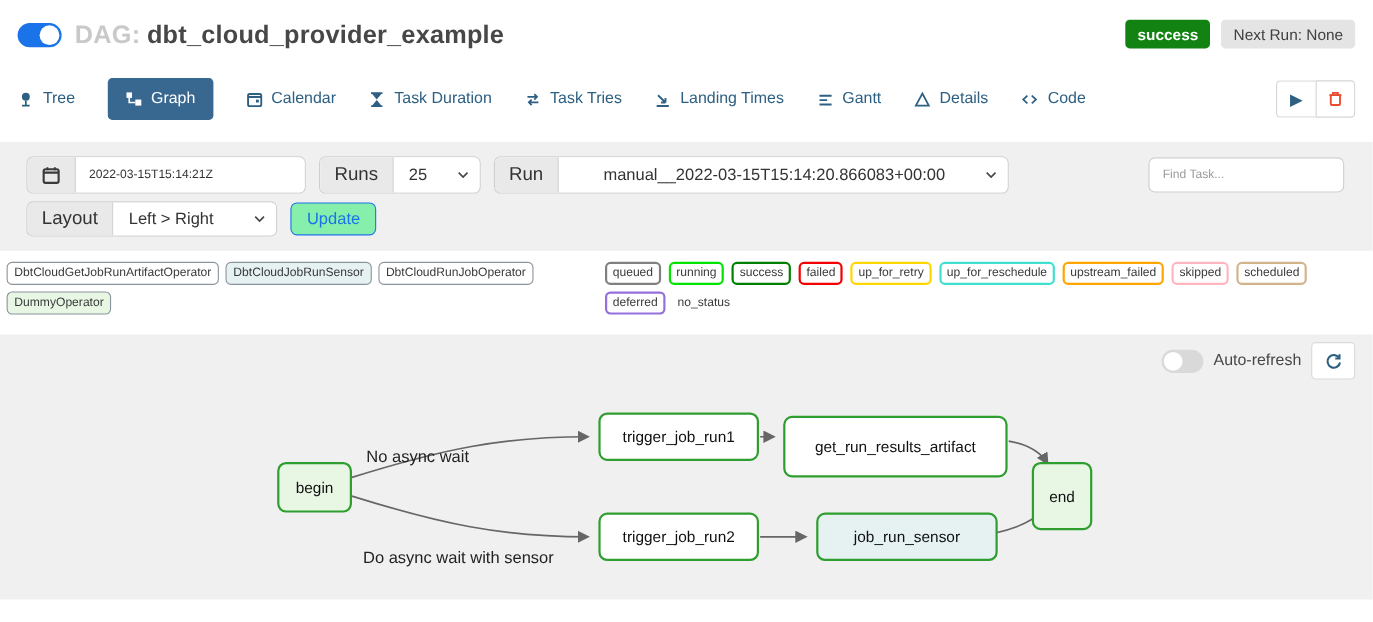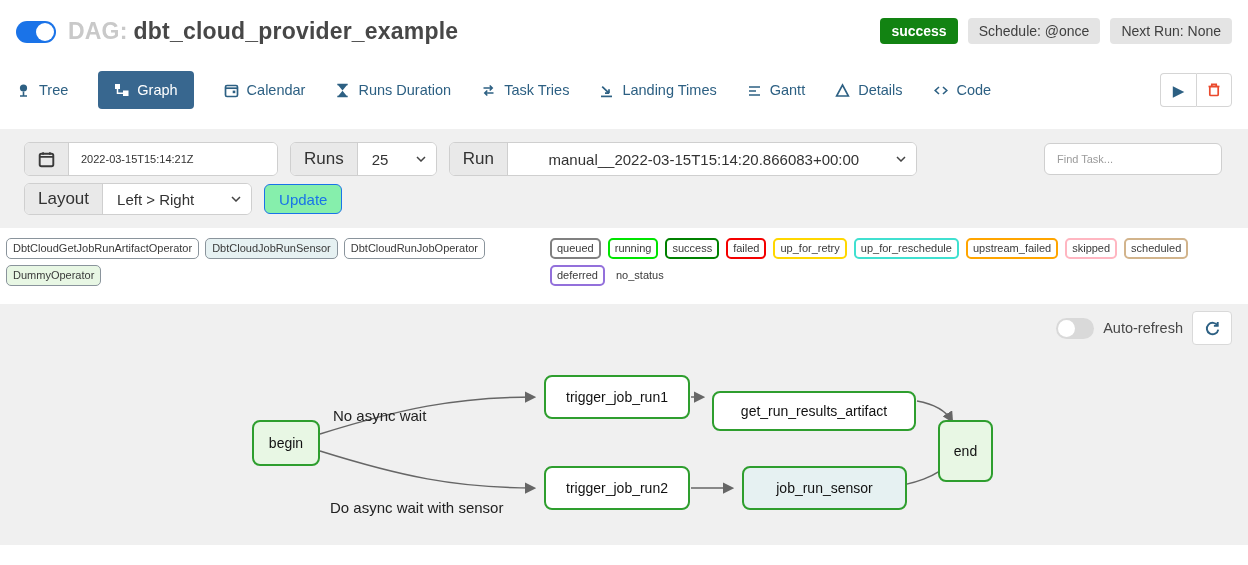--- a/index.html
+++ b/index.html
@@ -83,21 +83,20 @@
 
 <div class="header">
   <div class="toggle on">
       <div class="knob"></div>
     </div>
   <div class="dag-title">
     <span class="dag-prefix">DAG:</span><span class="dag-id">dbt_cloud_provider_example</span>
   </div>
   <div class="header-badges">
     <span class="badge badge-success">success</span>
-    <span class="badge badge-gray">Schedule: @once</span>
     <span class="badge badge-gray">Next Run: None</span>
   </div>
 </div>
 
 <div class="tabbar">
   <div class="tab">
     <svg width="15" height="15" viewBox="0 0 15 15">
         <circle cx="7.5" cy="5" r="3.6" fill="currentColor"></circle>
         <path d="M7.5 8.5v4M4 13h7" stroke="currentColor" stroke-width="1.6" fill="none"></path>
       </svg>
@@ -117,21 +116,21 @@
         <path d="M1.5 5.2h12" stroke="currentColor" stroke-width="1.7"></path>
         <rect x="8.7" y="7.6" width="2.6" height="2.6" fill="currentColor"></rect>
       </svg>
     <span>Calendar</span>
   </div>
   <div class="tab">
     <svg width="15" height="15" viewBox="0 0 15 15">
         <path d="M3 2h9l-4.5 5.5z M3 13.3h9L7.5 7.8z" fill="currentColor"></path>
         <path d="M2.3 1.6h10.4M2.3 13.6h10.4" stroke="currentColor" stroke-width="1.5"></path>
       </svg>
-    <span>Runs Duration</span>
+    <span>Task Duration</span>
   </div>
   <div class="tab">
     <svg width="15" height="15" viewBox="0 0 15 15" fill="none" stroke="currentColor" stroke-width="1.6">
         <path d="M2.5 5h8.5M8.7 2.5 11.2 5 8.7 7.5"></path>
         <path d="M12.5 10H4M6.3 12.5 3.8 10l2.5-2.5"></path>
       </svg>
     <span>Task Tries</span>
   </div>
   <div class="tab">
     <svg width="15" height="15" viewBox="0 0 15 15" fill="none" stroke="currentColor" stroke-width="1.7">
@@ -268,17 +267,17 @@
       <path d="M691,184 L732,184" marker-end="url(#arrow)"></path>
       <path d="M887,183 C913,181 938,172 949,159" marker-end="url(#arrow)"></path>
     </g>
   </svg>
 
   <div class="edge-label" style="left:333px;top:103px">No async wait</div>
   <div class="edge-label" style="left:330px;top:195px">Do async wait with sensor</div>
 
   <div class="node n-dummy" style="left:252px;top:116px;width:68px;height:46px">begin</div>
   <div class="node n-white" style="left:544px;top:71px;width:146px;height:44px">trigger_job_run1</div>
-  <div class="node n-white" style="left:712px;top:87px;width:204px;height:40px">get_run_results_artifact</div>
+  <div class="node n-white" style="left:712px;top:74px;width:204px;height:56px">get_run_results_artifact</div>
   <div class="node n-dummy" style="left:938px;top:116px;width:55px;height:62px">end</div>
   <div class="node n-white" style="left:544px;top:162px;width:146px;height:44px">trigger_job_run2</div>
   <div class="node n-sensor" style="left:742px;top:162px;width:165px;height:44px">job_run_sensor</div>
 </div>
 
 </body></html>

